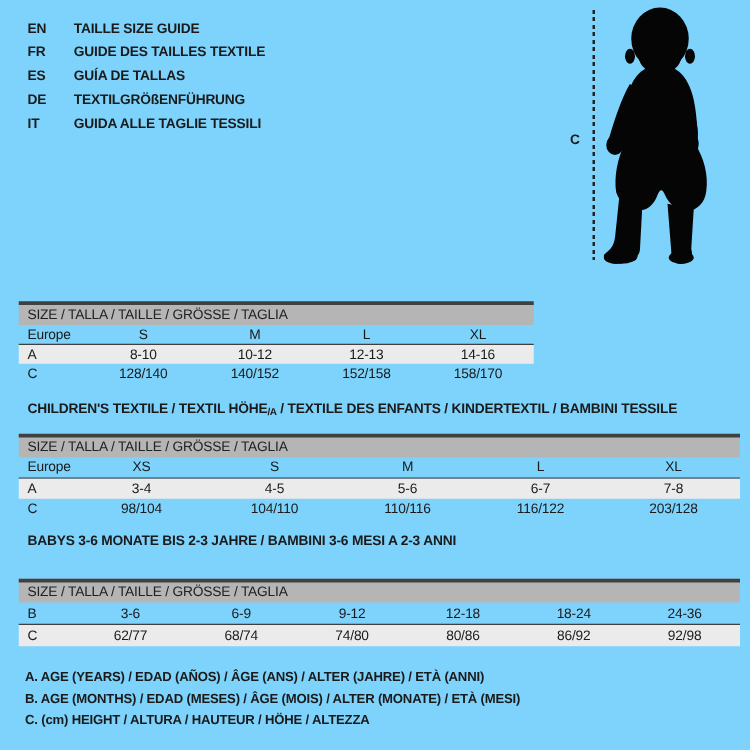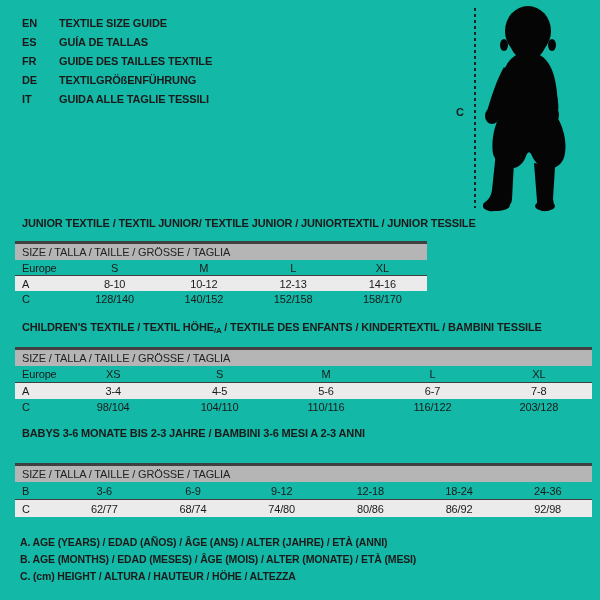--- a/index.html
+++ b/index.html
@@ -1,17 +1,17 @@
 <!DOCTYPE html>
 <html><head>
 <meta charset="utf-8">
 <style>
   html,body{margin:0;padding:0;background:#fff;}
   .page{
-    position:relative;width:600px;height:600px;background:#14b8a6;overflow:hidden;
+    position:relative;width:600px;height:600px;background:#7dd3fc;overflow:hidden;
     font-family:"Liberation Sans",sans-serif;color:var(--text,#1a1a1a);
     letter-spacing:-0.15px;
   }
   
   .lang-block{position:absolute;left:22px;top:14px;}
   .lang-row{display:flex;line-height:19px;font-size:11px;font-weight:700;}
   .lang-code{width:37px;}
   
   .figure{position:absolute;left:450px;top:4px;width:148px;height:212px;}
   .dash-line{
@@ -43,29 +43,29 @@
   .notes{position:absolute;left:20px;top:534px;font-size:10.5px;font-weight:700;line-height:17.2px;}
 </style>
 </head>
 <body>
 
 <div class="page" style="--header-bg: #b5b5b5; --alt-bg: #ebebeb; --divider: #3f3f3f; --text: #1a1a1a;">
 
   <div class="lang-block">
     <div class="lang-row">
       <span class="lang-code">EN</span>
-      <span>TEXTILE SIZE GUIDE</span>
+      <span>TAILLE SIZE GUIDE</span>
+    </div>
+    <div class="lang-row">
+      <span class="lang-code">FR</span>
+      <span>GUIDE DES TAILLES TEXTILE</span>
     </div>
     <div class="lang-row">
       <span class="lang-code">ES</span>
       <span>GUÍA DE TALLAS</span>
-    </div>
-    <div class="lang-row">
-      <span class="lang-code">FR</span>
-      <span>GUIDE DES TAILLES TEXTILE</span>
     </div>
     <div class="lang-row">
       <span class="lang-code">DE</span>
       <span>TEXTILGRÖßENFÜHRUNG</span>
     </div>
     <div class="lang-row">
       <span class="lang-code">IT</span>
       <span>GUIDA ALLE TAGLIE TESSILI</span>
     </div>
   </div>
@@ -84,21 +84,20 @@
       <path d="M63 60 C69 70 73 84 75 97 C76 105 75 111 71 115 C67 117 64 112 65 105 C65 94 62 79 58 68 Z"></path>
       <ellipse cx="70" cy="110" rx="6" ry="8"></ellipse>
       <path d="M17 110 C11 121 8 137 10 149 C13 158 21 163 30 163 C36 163 41 157 43 151 C45 146 47 146 49 151 C52 158 59 164 67 164 C75 163 81 157 82 148 C84 135 80 121 73 110 Z"></path>
       <path d="M13 147 L9 185 C8 192 5 195 1 198 C-3 202 3 207 12 206 C21 205 29 201 29 194 L31 157 Z"></path>
       <ellipse cx="14" cy="200" rx="13" ry="6"></ellipse>
       <path d="M51 158 L54 196 C54 203 57 207 63 206 C69 206 72 201 70 194 L72 162 Z"></path>
       <ellipse cx="62" cy="201" rx="10" ry="5"></ellipse>
     </svg>
   </div>
 
-  <div class="sec-title" style="top:217px">JUNIOR TEXTILE / TEXTIL JUNIOR/ TEXTILE JUNIOR / JUNIORTEXTIL / JUNIOR TESSILE</div>
   <div class="stable t-0" style="top:241px;width:412px">
     <div class="thead" style="height:16px;line-height:16px">SIZE / TALLA / TAILLE / GRÖSSE / TAGLIA</div>
   <div class="trow divider">
         <div class="tlabel">Europe</div>
         <div class="tcell">S</div>
         <div class="tcell">M</div>
         <div class="tcell">L</div>
         <div class="tcell">XL</div>
       </div>
       <div class="trow alt">

